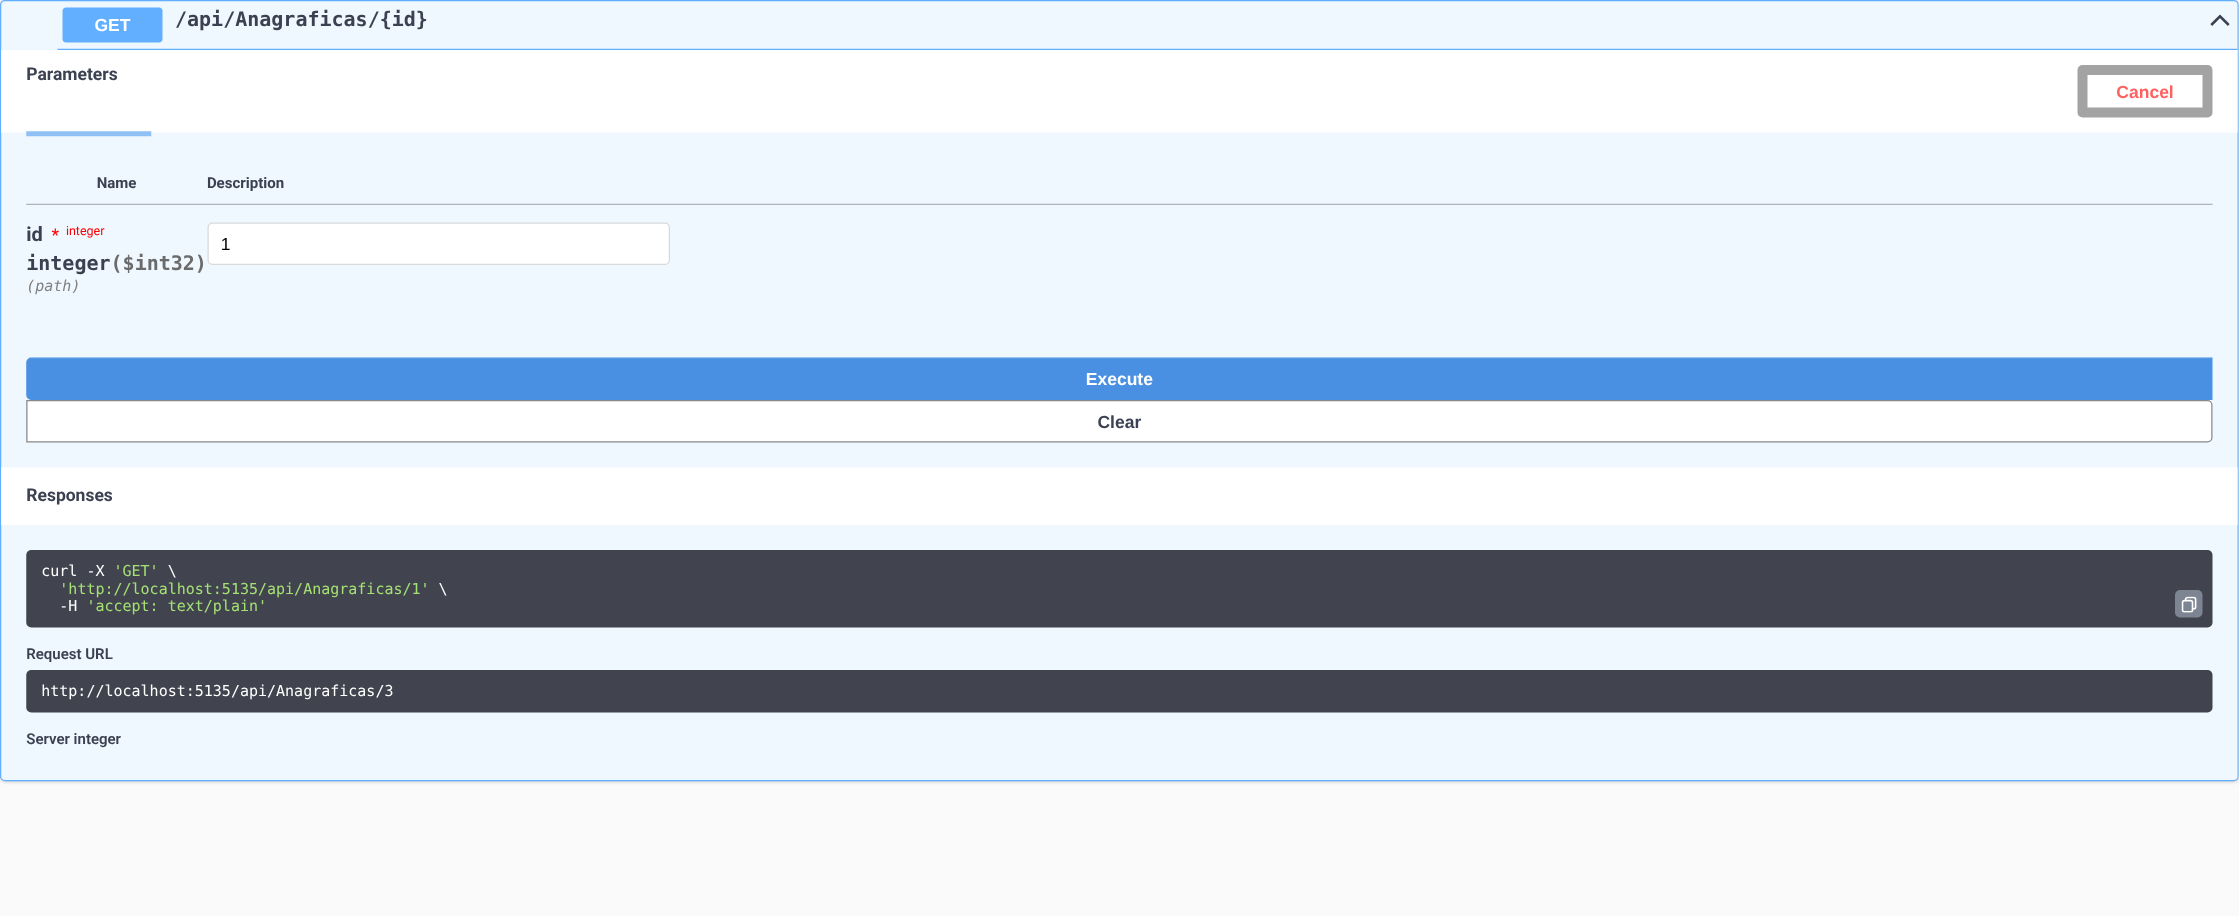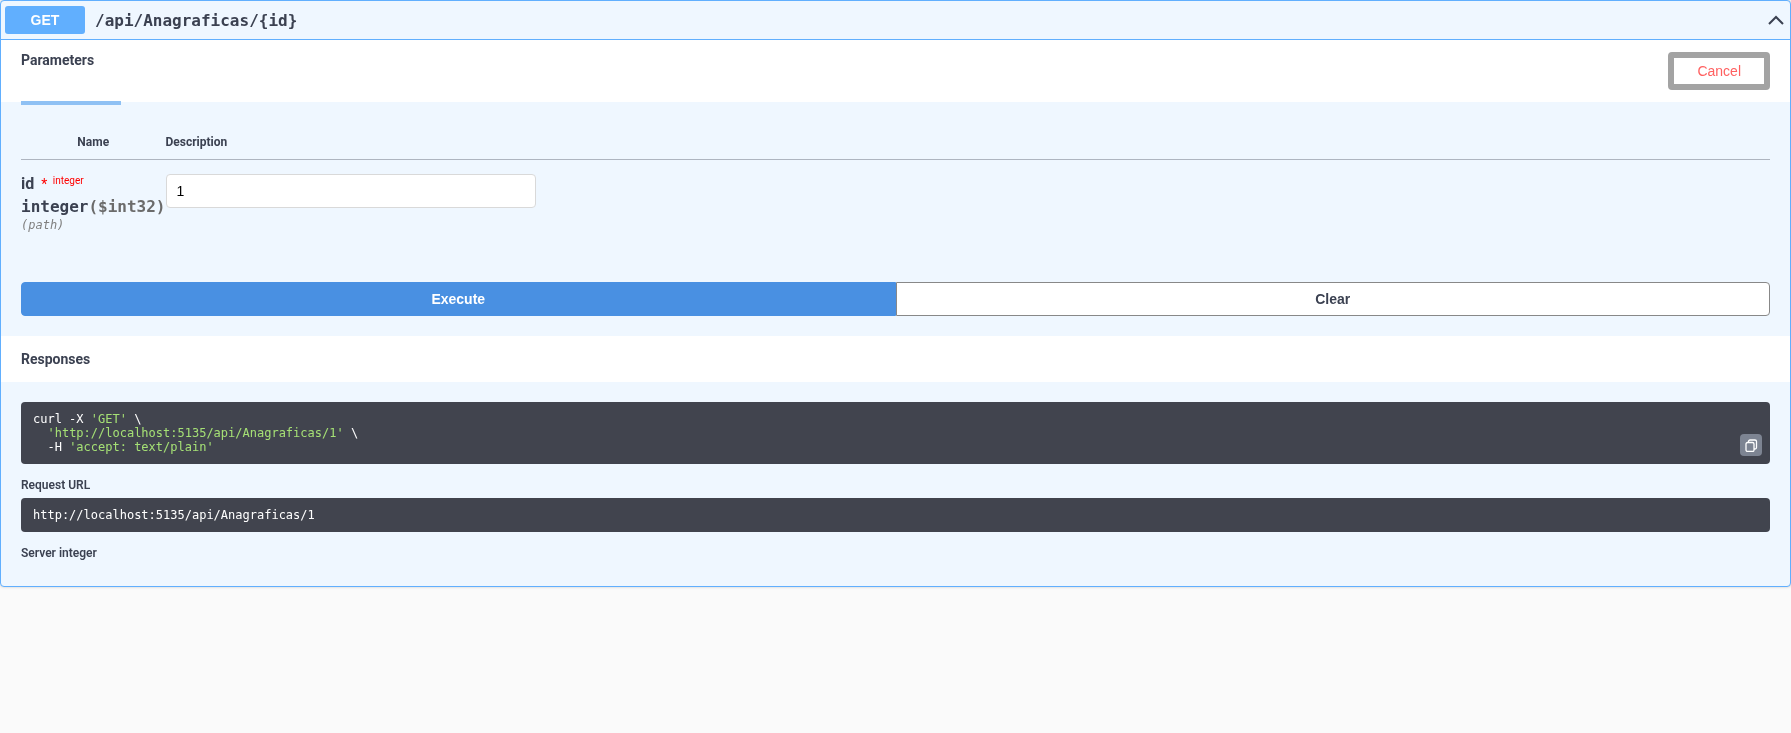--- a/index.html
+++ b/index.html
@@ -12,24 +12,25 @@
   }
   .opblock {
     border: 1px solid #61affe;
     border-radius: 4px;
     background: #eff7ff;
     margin: 0 0 10px 0;
     box-shadow: 0 0 3px rgba(0,0,0,.19);
   }
   .opblock-summary {
     display: flex;
-    align-items: center;
+    align-items: flex-start;
     padding: 5px 4px;
     cursor: pointer;
     border-bottom: 1px solid #61affe;
+    margin-left: 45px;
   }
   .method-badge {
     background: #61affe;
     color: #fff;
     font-weight: 700;
     font-size: 14px;
     padding: 6px 0;
     min-width: 80px;
     text-align: center;
     border-radius: 3px;
@@ -56,24 +57,24 @@
     justify-content: space-between;
     padding: 12px 20px;
     background: #fff;
   }
   .section-title {
     font-size: 14px;
     font-weight: 700;
     color: #3b4151;
   }
   .cancel-btn {
-    border: 6px solid #a3a3a3;
+    border: 8px solid #a3a3a3;
     background: transparent;
     color: #ff6060;
-    font-weight: 400;
+    font-weight: 700;
     font-size: 14px;
     padding: 5px 23px;
     border-radius: 4px;
     cursor: pointer;
   }
   .tab-indicator {
     height: 4px;
     width: 100px;
     background: #8fc1f4;
     margin-left: 20px;
@@ -132,20 +133,21 @@
     border-radius: 4px;
     background: #fff;
     padding: 8px 10px;
     font-size: 14px;
     width: 370px;
     max-width: 100%;
   }
   .btn-row {
     display: flex;
     padding: 20px 20px 20px 20px;
+    flex-direction: column;
   }
   .execute-btn {
     flex: 1;
     background: #4990e2;
     color: #fff;
     border: 1px solid #4990e2;
     font-weight: 700;
     font-size: 14px;
     padding: 8px 0;
     border-radius: 4px 0 0 4px;
@@ -269,19 +271,19 @@
 
     <div class="response-body">
       <div class="code-block"><span>curl -X </span><span class="str">'GET'</span><span> \</span>
 <span>  </span><span class="str">'http://localhost:5135/api/Anagraficas/1'</span><span> \</span>
 <span>  -H </span><span class="str">'accept: text/plain'</span><button class="copy-btn"><svg width="13" height="13" viewBox="0 0 13 13">
               <rect x="3.5" y="1" width="8" height="9" rx="1.5" fill="none" stroke="#fff" stroke-width="1.3"></rect>
               <rect x="1" y="3.5" width="8" height="9" rx="1.5" fill="#7d8492" stroke="#fff" stroke-width="1.3"></rect>
             </svg></button></div>
 
       <div class="code-label">Request URL</div>
-      <div class="code-block">http://localhost:5135/api/Anagraficas/1</div>
+      <div class="code-block">http://localhost:5135/api/Anagraficas/3</div>
 
       <div class="code-label">Server integer</div>
     </div>
   </div>
 
 </div>
 
 </body></html>

